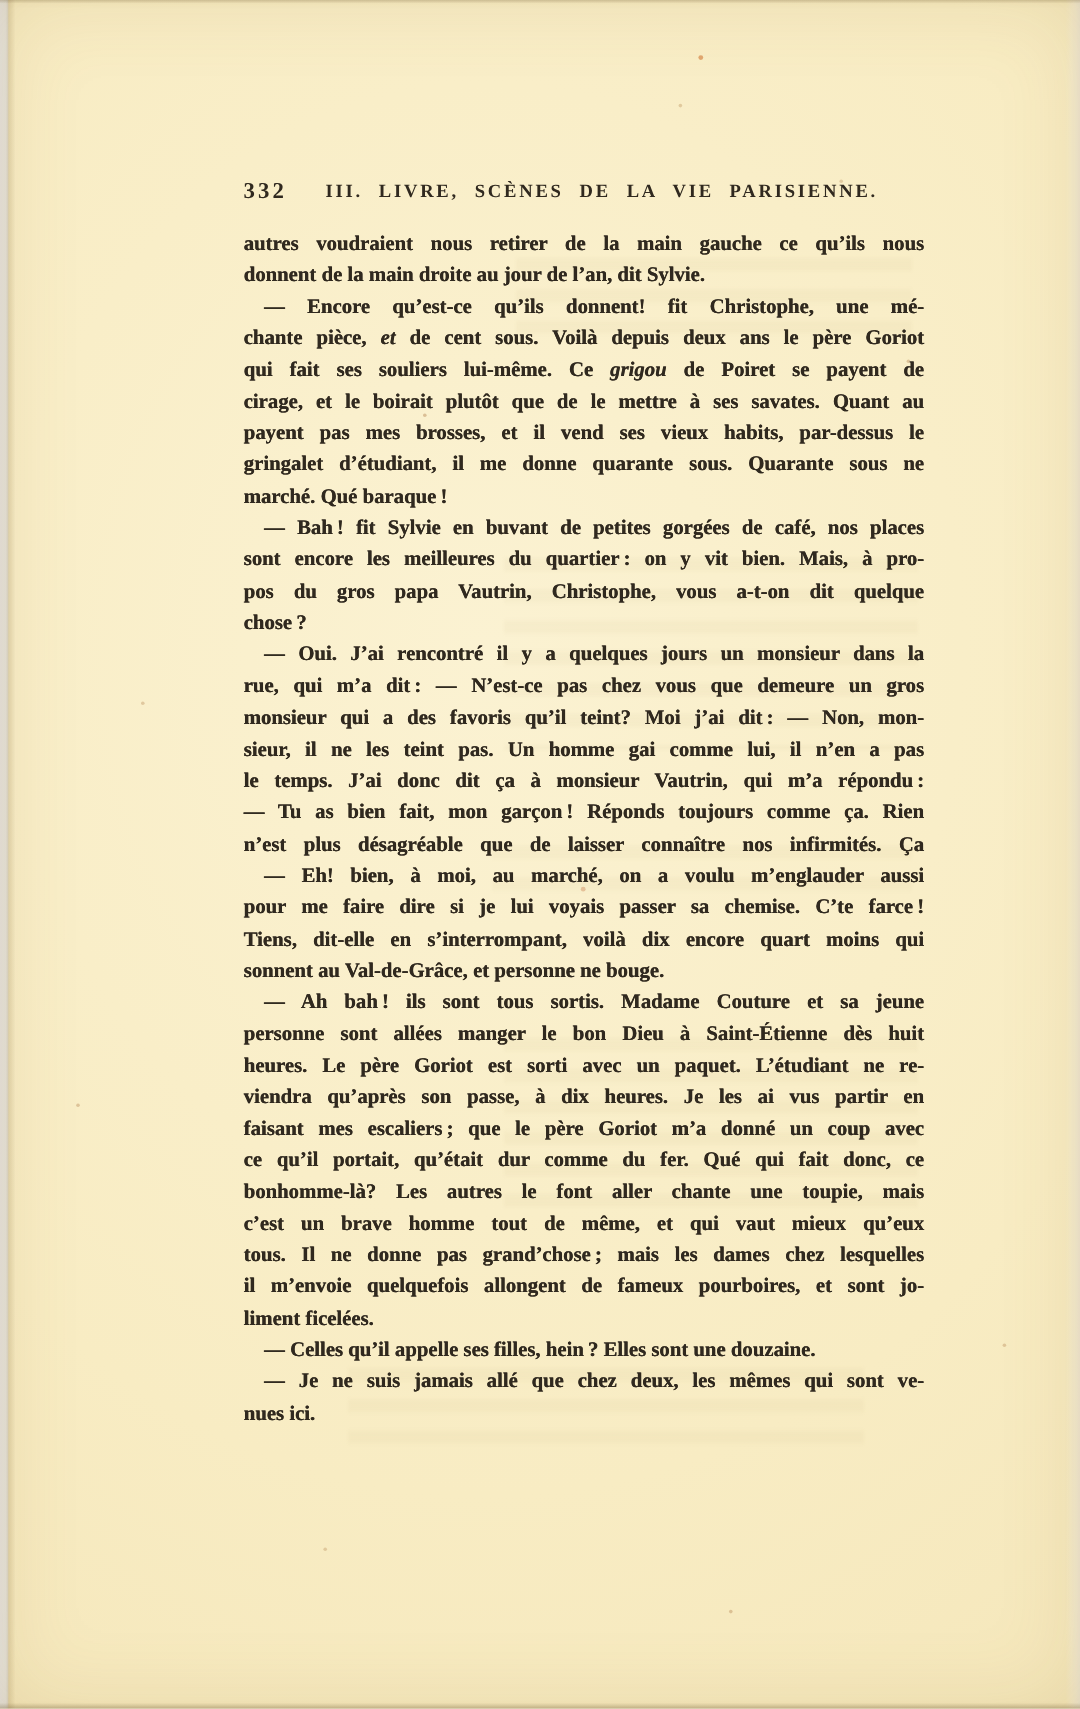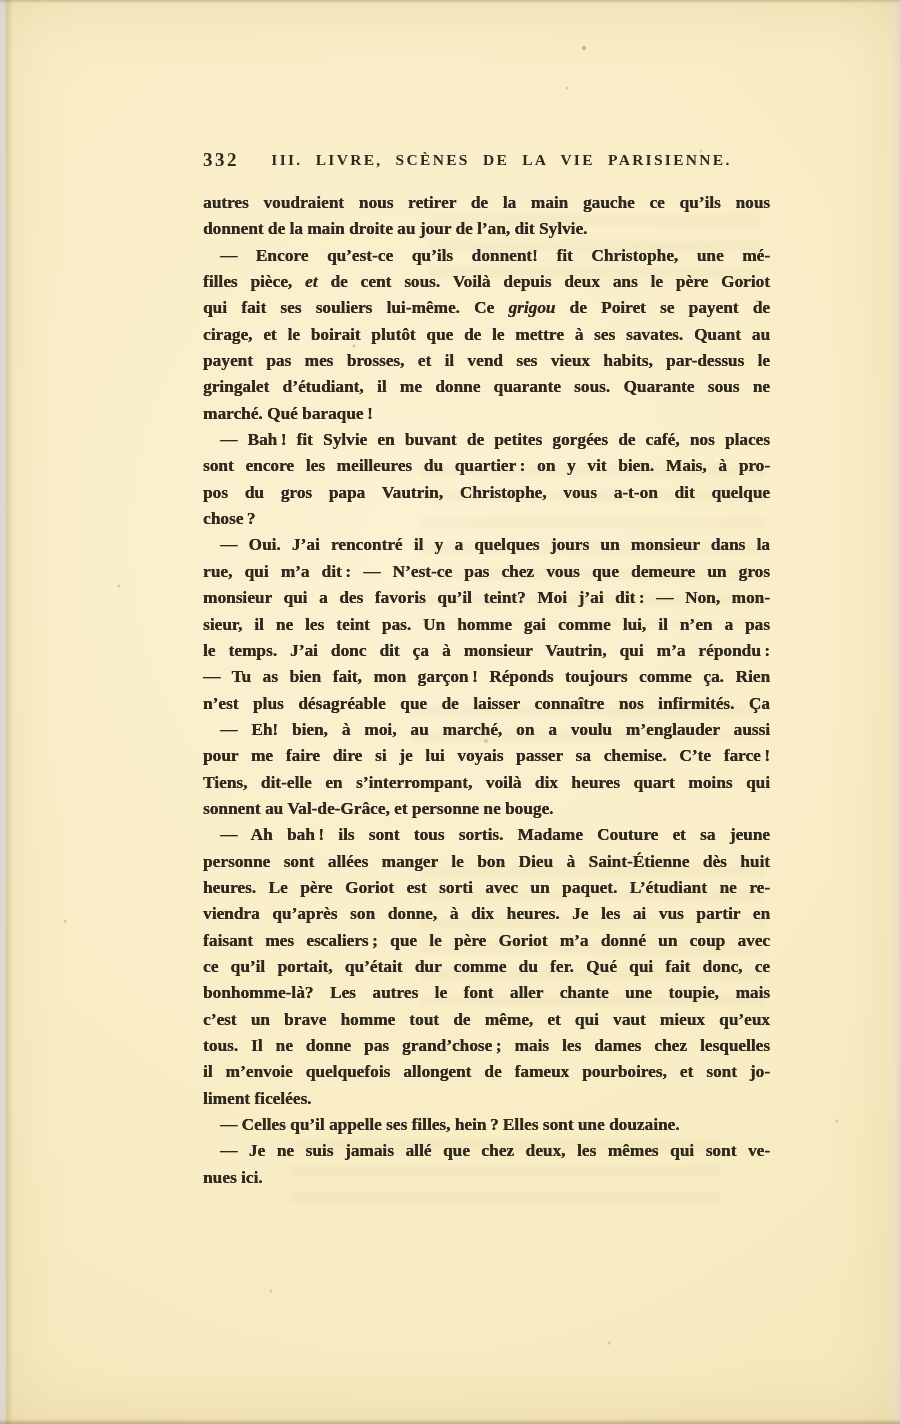--- a/index.html
+++ b/index.html
@@ -96,21 +96,21 @@
     <span class="head-title">III. LIVRE, SCÈNES DE LA VIE PARISIENNE.</span>
   </header>
 
   <main class="textblock" id="body-text">
       <div class="para">
         <div class="line"><span>autres voudraient nous retirer de la main gauche ce qu’ils nous</span></div>
         <div class="line lastline"><span>donnent de la main droite au jour de l’an, dit Sylvie.</span></div>
       </div>
       <div class="para indent">
         <div class="line"><span>— Encore qu’est-ce qu’ils donnent! fit Christophe, une mé-</span></div>
-        <div class="line"><span>filles pièce, </span><span class="it">et</span><span> de cent sous. Voilà depuis deux ans le père Goriot</span></div>
+        <div class="line"><span>chante pièce, </span><span class="it">et</span><span> de cent sous. Voilà depuis deux ans le père Goriot</span></div>
         <div class="line"><span>qui fait ses souliers lui-même. Ce </span><span class="it">grigou</span><span> de Poiret se payent de</span></div>
         <div class="line"><span>cirage, et le boirait plutôt que de le mettre à ses savates. Quant au</span></div>
         <div class="line"><span>payent pas mes brosses, et il vend ses vieux habits, par-dessus le</span></div>
         <div class="line"><span>gringalet d’étudiant, il me donne quarante sous. Quarante sous ne</span></div>
         <div class="line lastline"><span>marché. Qué baraque !</span></div>
       </div>
       <div class="para indent">
         <div class="line"><span>— Bah ! fit Sylvie en buvant de petites gorgées de café, nos places</span></div>
         <div class="line"><span>sont encore les meilleures du quartier : on y vit bien. Mais, à pro-</span></div>
         <div class="line"><span>pos du gros papa Vautrin, Christophe, vous a-t-on dit quelque</span></div>
@@ -121,28 +121,28 @@
         <div class="line"><span>rue, qui m’a dit : — N’est-ce pas chez vous que demeure un gros</span></div>
         <div class="line"><span>monsieur qui a des favoris qu’il teint? Moi j’ai dit : — Non, mon-</span></div>
         <div class="line"><span>sieur, il ne les teint pas. Un homme gai comme lui, il n’en a pas</span></div>
         <div class="line"><span>le temps. J’ai donc dit ça à monsieur Vautrin, qui m’a répondu :</span></div>
         <div class="line"><span>— Tu as bien fait, mon garçon ! Réponds toujours comme ça. Rien</span></div>
         <div class="line"><span>n’est plus désagréable que de laisser connaître nos infirmités. Ça</span></div>
       </div>
       <div class="para indent">
         <div class="line"><span>— Eh! bien, à moi, au marché, on a voulu m’englauder aussi</span></div>
         <div class="line"><span>pour me faire dire si je lui voyais passer sa chemise. C’te farce !</span></div>
-        <div class="line"><span>Tiens, dit-elle en s’interrompant, voilà dix heures quart moins qui</span></div>
+        <div class="line"><span>Tiens, dit-elle en s’interrompant, voilà dix encore quart moins qui</span></div>
         <div class="line lastline"><span>sonnent au Val-de-Grâce, et personne ne bouge.</span></div>
       </div>
       <div class="para indent">
         <div class="line"><span>— Ah bah ! ils sont tous sortis. Madame Couture et sa jeune</span></div>
         <div class="line"><span>personne sont allées manger le bon Dieu à Saint-Étienne dès huit</span></div>
         <div class="line"><span>heures. Le père Goriot est sorti avec un paquet. L’étudiant ne re-</span></div>
-        <div class="line"><span>viendra qu’après son donne, à dix heures. Je les ai vus partir en</span></div>
+        <div class="line"><span>viendra qu’après son passe, à dix heures. Je les ai vus partir en</span></div>
         <div class="line"><span>faisant mes escaliers ; que le père Goriot m’a donné un coup avec</span></div>
         <div class="line"><span>ce qu’il portait, qu’était dur comme du fer. Qué qui fait donc, ce</span></div>
         <div class="line"><span>bonhomme-là? Les autres le font aller chante une toupie, mais</span></div>
         <div class="line"><span>c’est un brave homme tout de même, et qui vaut mieux qu’eux</span></div>
         <div class="line"><span>tous. Il ne donne pas grand’chose ; mais les dames chez lesquelles</span></div>
         <div class="line"><span>il m’envoie quelquefois allongent de fameux pourboires, et sont jo-</span></div>
         <div class="line lastline"><span>liment ficelées.</span></div>
       </div>
       <div class="para indent">
         <div class="line lastline"><span>— Celles qu’il appelle ses filles, hein ? Elles sont une douzaine.</span></div>

